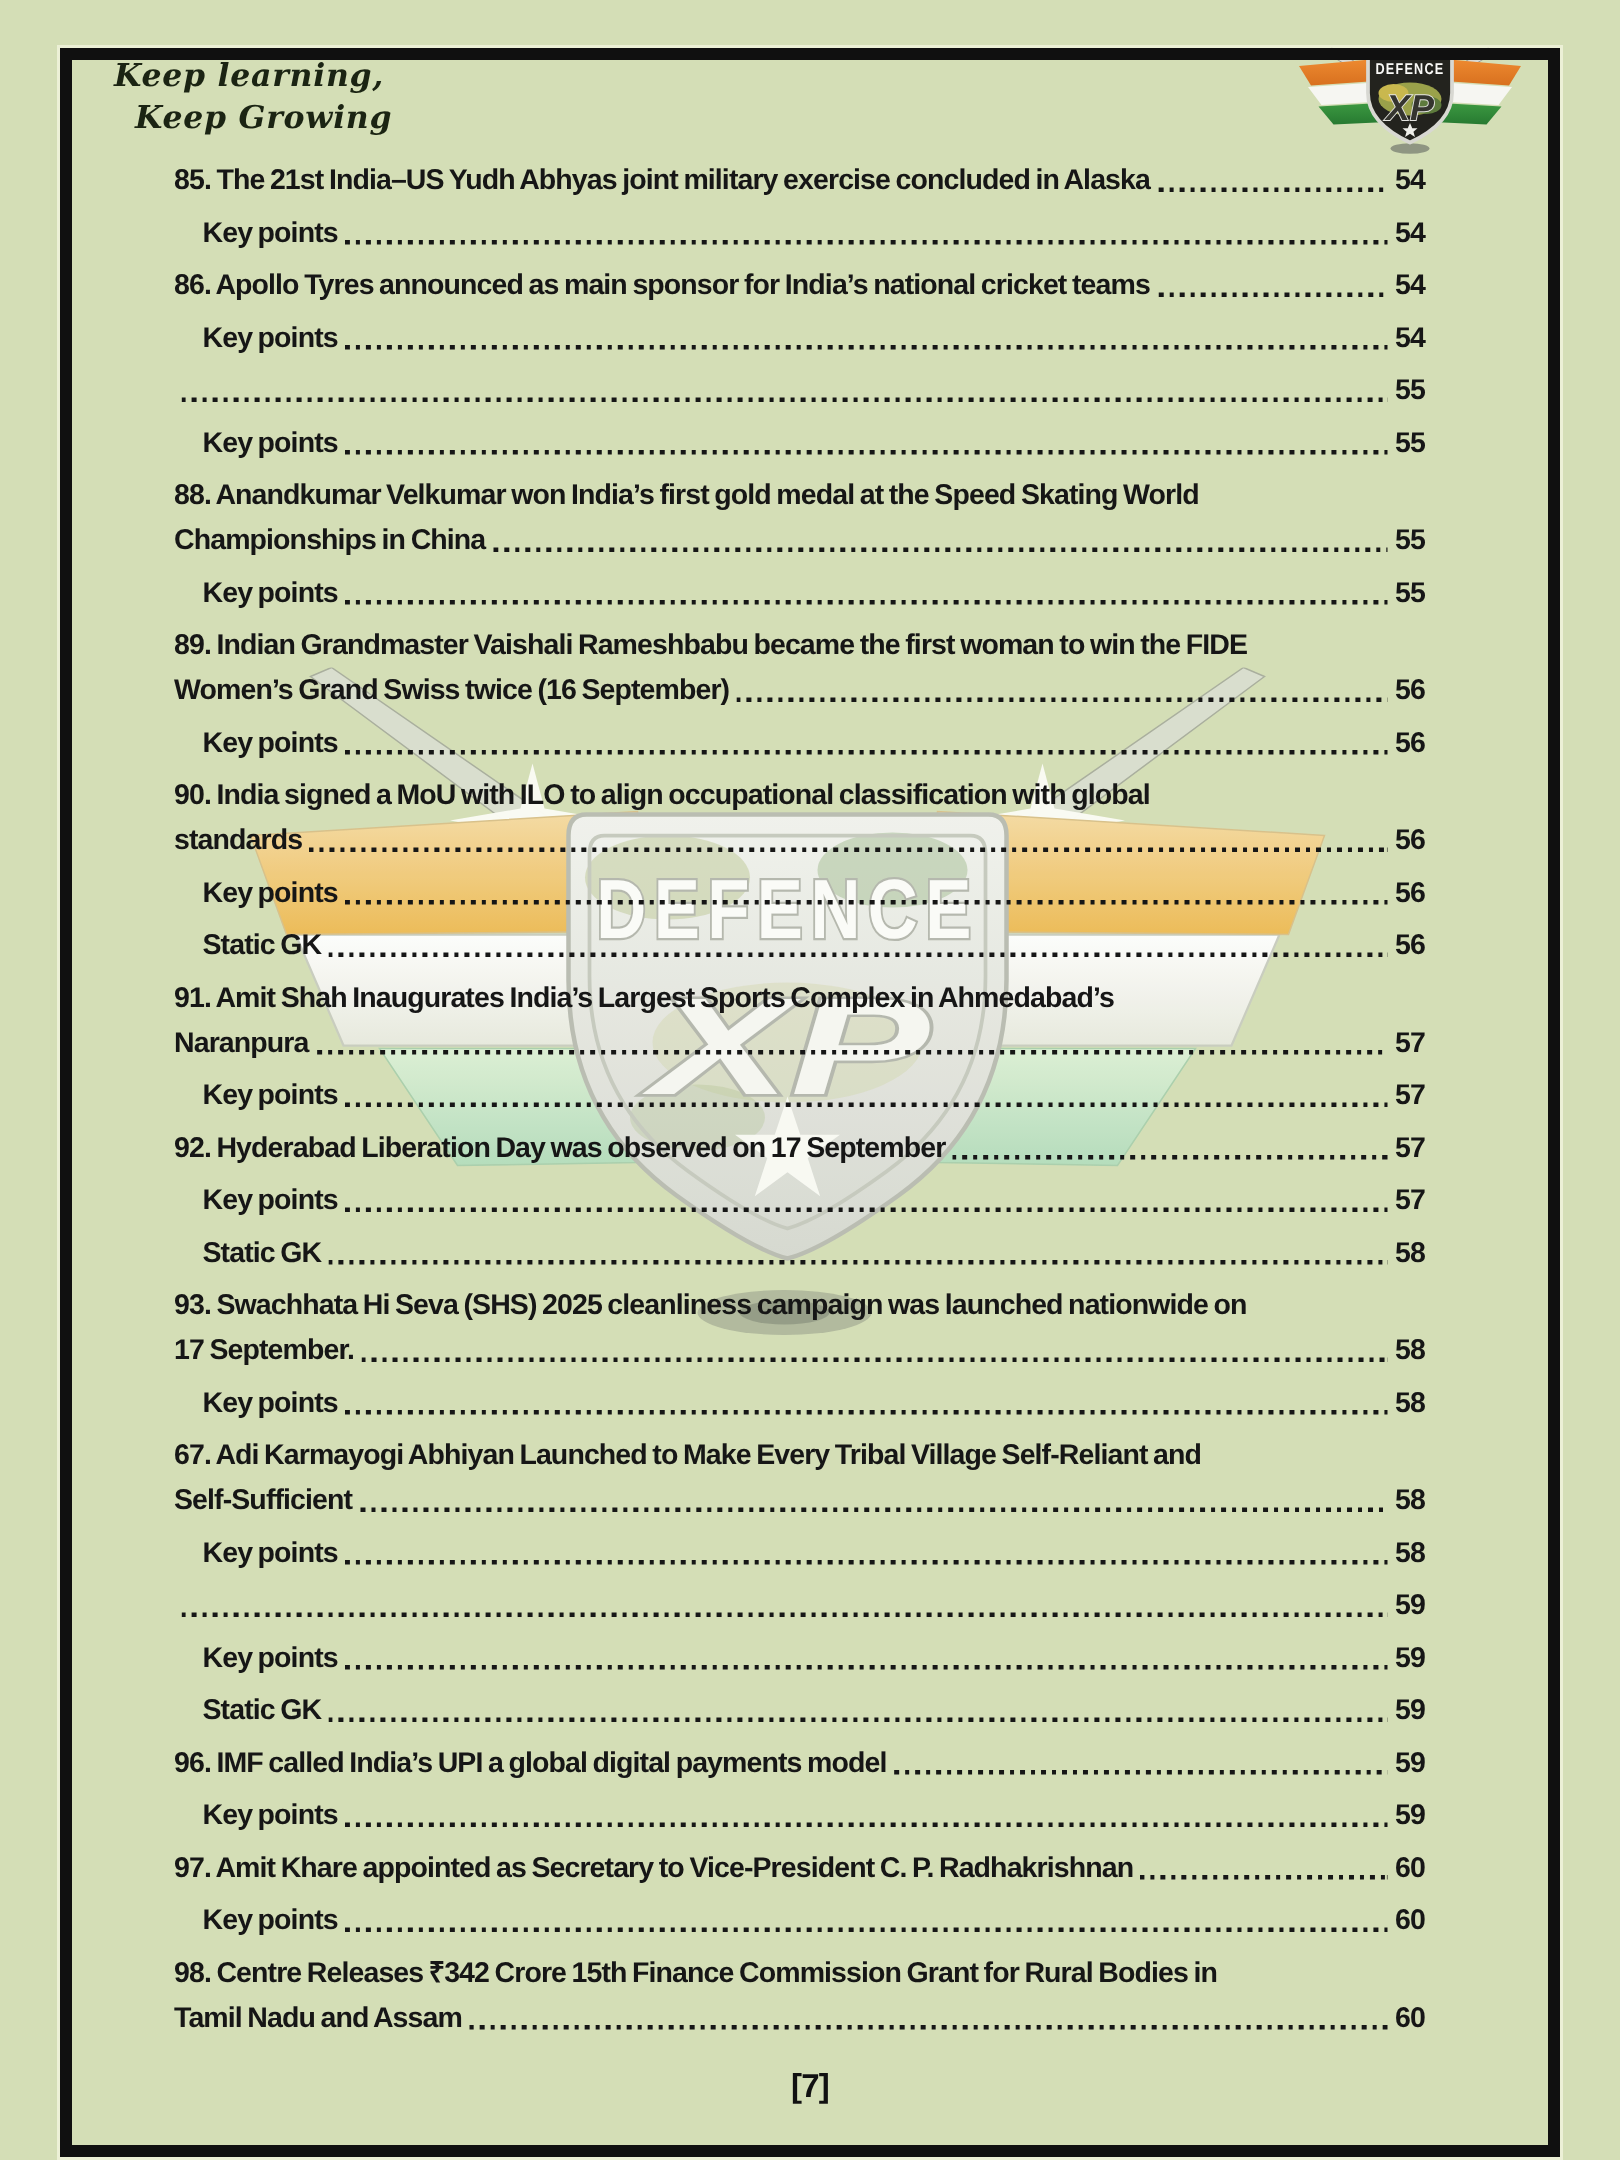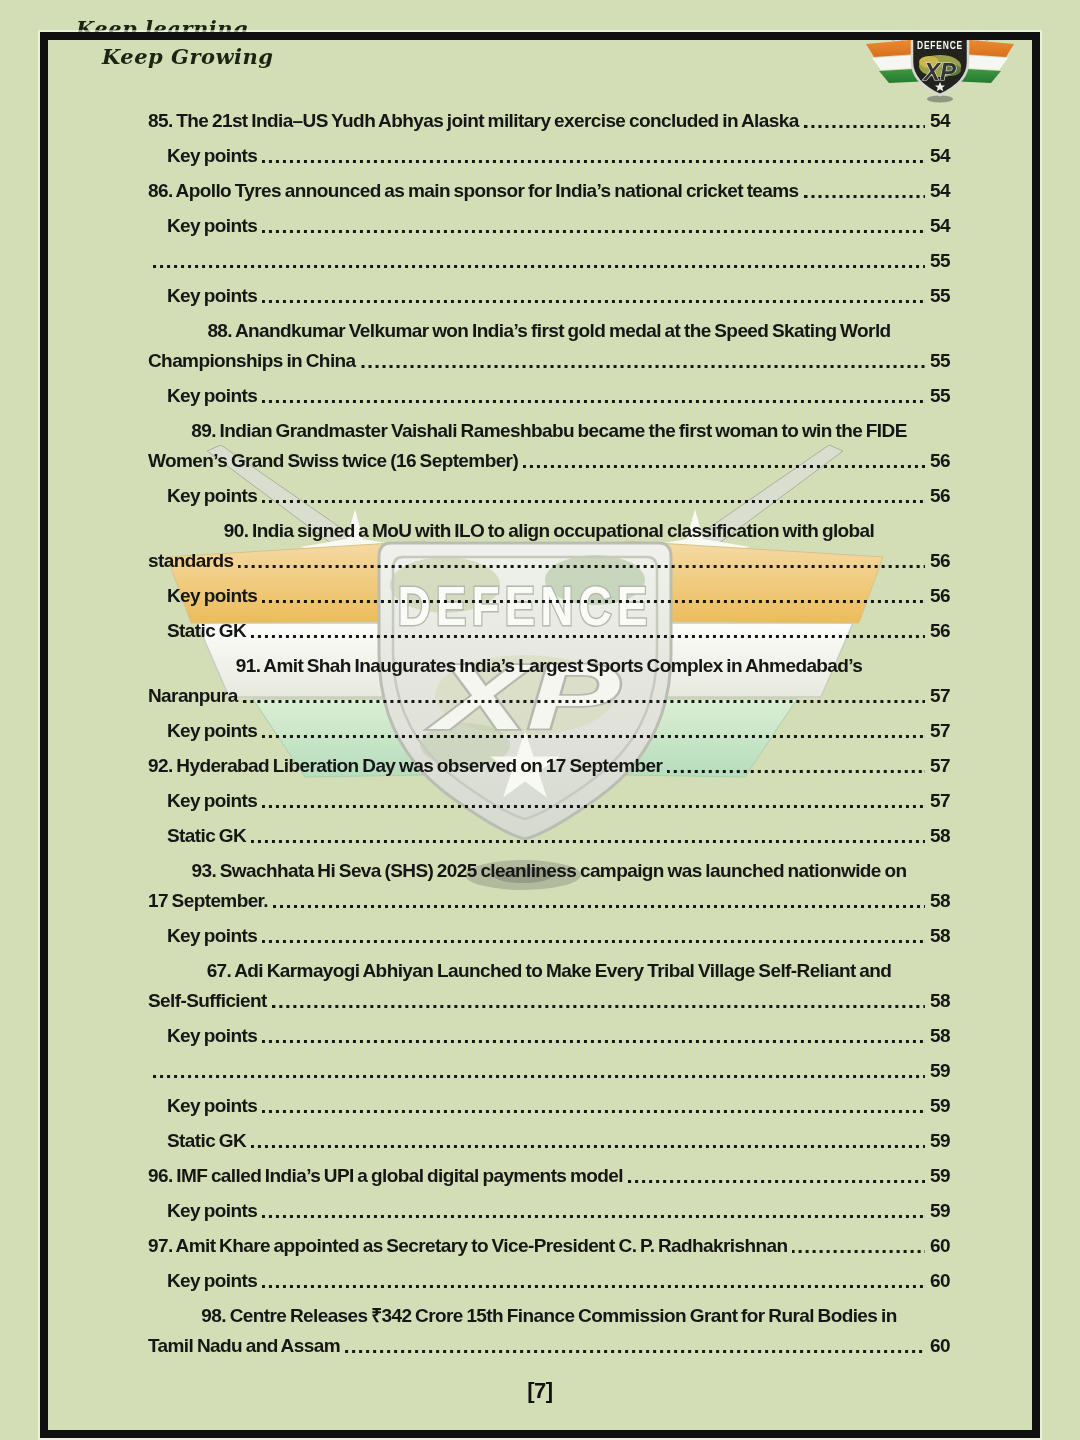--- a/index.html
+++ b/index.html
@@ -7,35 +7,35 @@
     position:relative; width:1080px; height:1440px; margin:0 auto;
     background:#d4deb6; overflow:hidden;
     font-family:"Liberation Sans", sans-serif;
   }
   .frame {
     position:absolute; left:40px; top:32px; right:40px; bottom:2px;
     border:8px solid #101010; outline:2px solid rgba(252,252,235,.6);
     pointer-events:none; z-index:6;
   }
   .motto {
-    position:absolute; left:76px; top:15px; z-index:3;
+    position:absolute; left:76px; top:36px; z-index:3;
     font-family:"DejaVu Serif", serif; font-style:italic; font-weight:bold;
     font-size:21px; line-height:28px; color:#1b2413; letter-spacing:.5px;
   }
-  .motto .line2 { margin-left:26px; }
+  .motto .line2 { margin-left:14px; }
   .logo { position:absolute; left:860px; top:24px; z-index:3; }
   .watermark { position:absolute; left:115px; top:445px; z-index:1; }
-  .toc { position:absolute; left:148px; right:130px; top:106px; z-index:2; }
+  .toc { position:absolute; left:116px; right:130px; top:106px; z-index:2; }
   .toc-entry {
     margin-bottom:5px; color:#161616; font-weight:bold;
     font-size:19px; line-height:30px; letter-spacing:-0.6px; word-spacing:-1px;
     font-stretch:condensed;
   }
   .toc-entry.sub { padding-left:19px; }
-  .entry-line { white-space:nowrap; overflow:hidden;text-align:center; }
+  .entry-line { white-space:nowrap; overflow:hidden; }
   .entry-last { display:flex; align-items:baseline; }
   .entry-text { white-space:nowrap; flex:0 0 auto; }
   .leader {
     flex:1 1 auto; min-width:22px; align-self:flex-end;
     height:3.5px; margin:0 0 8px 5px;
     background-image:repeating-linear-gradient(to right,#161616 0 3px,transparent 3px 7px);
     background-position:right center;
   }
   .pagenum { padding-left:5px; flex:0 0 auto; }
   .footer {

